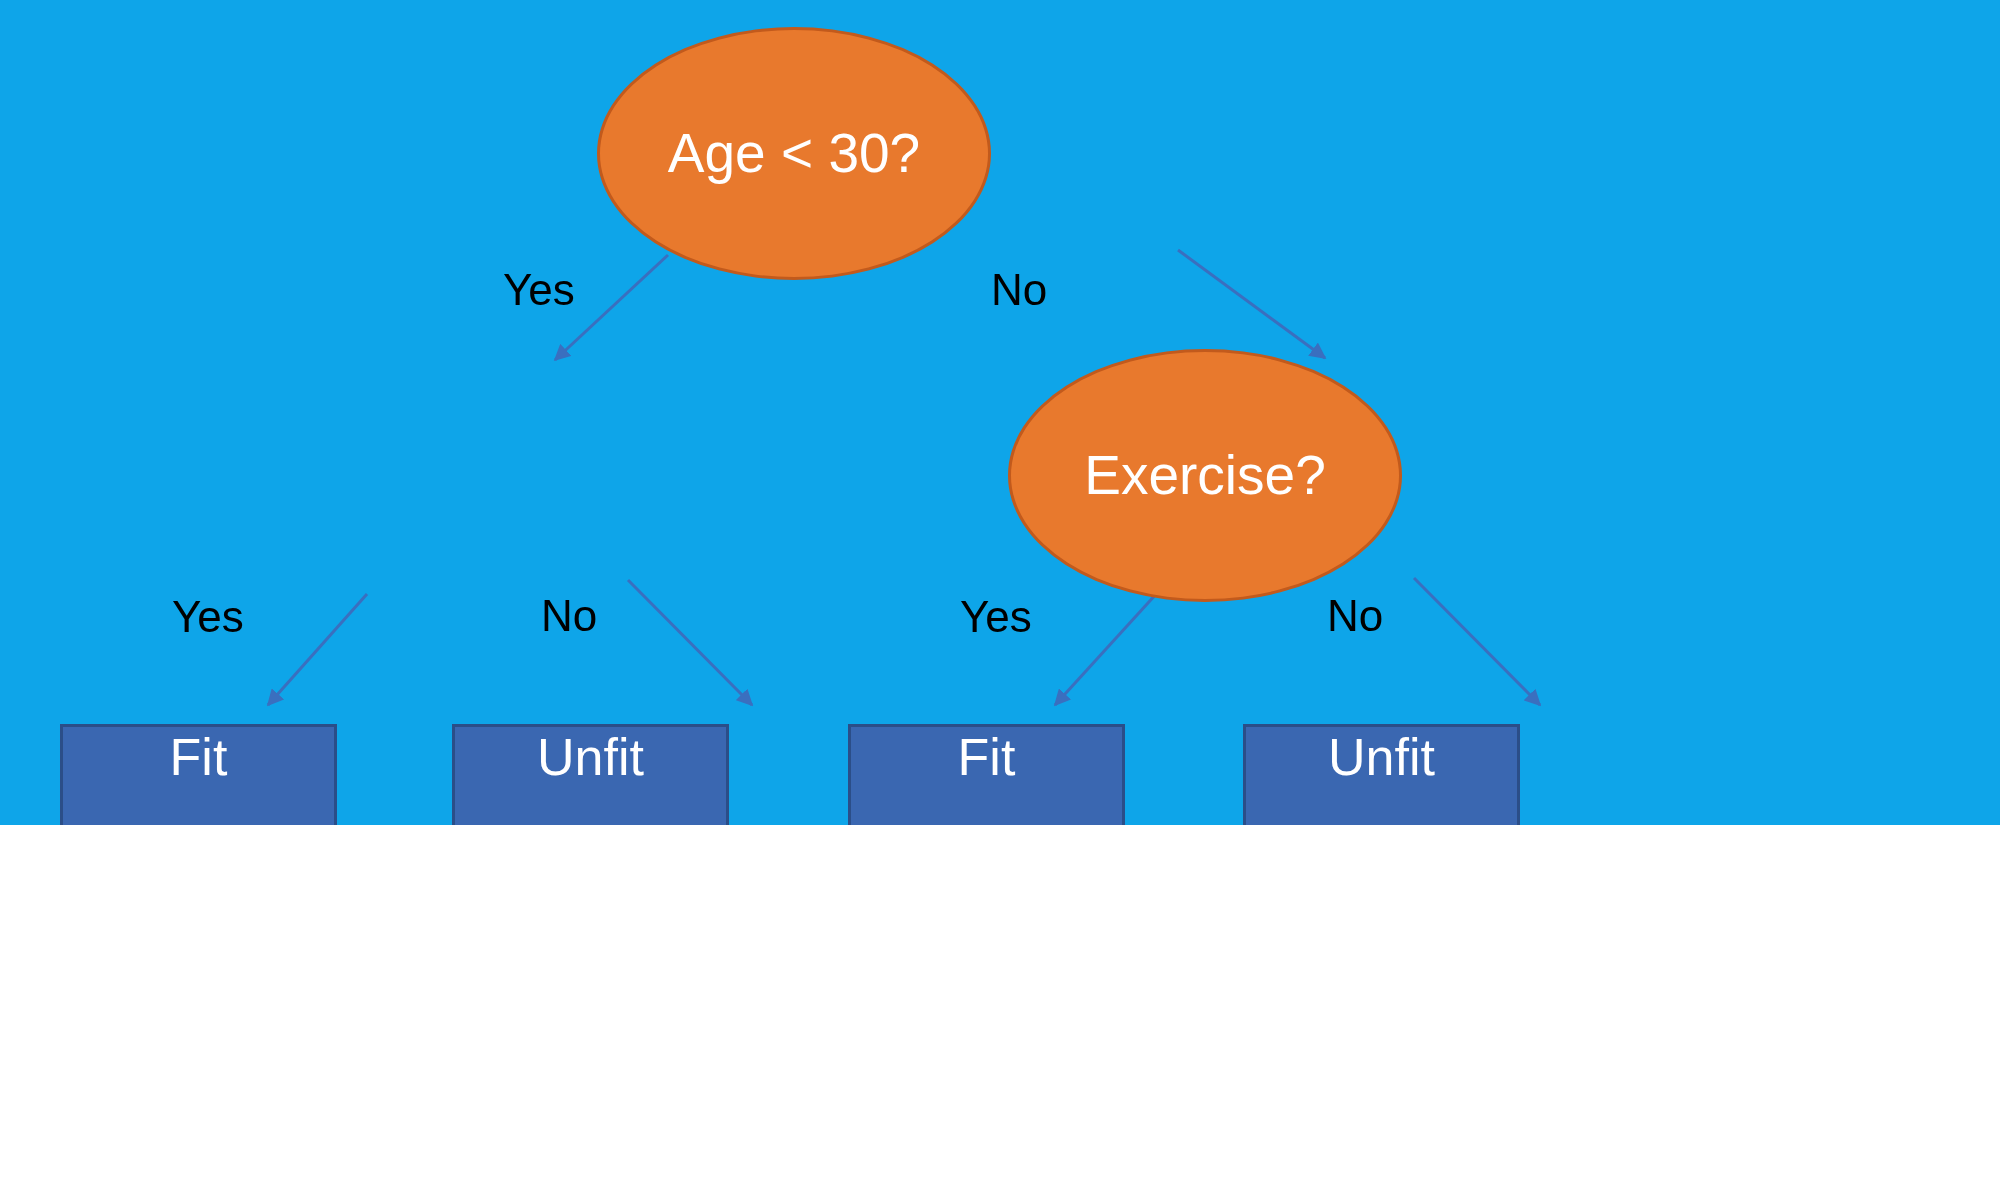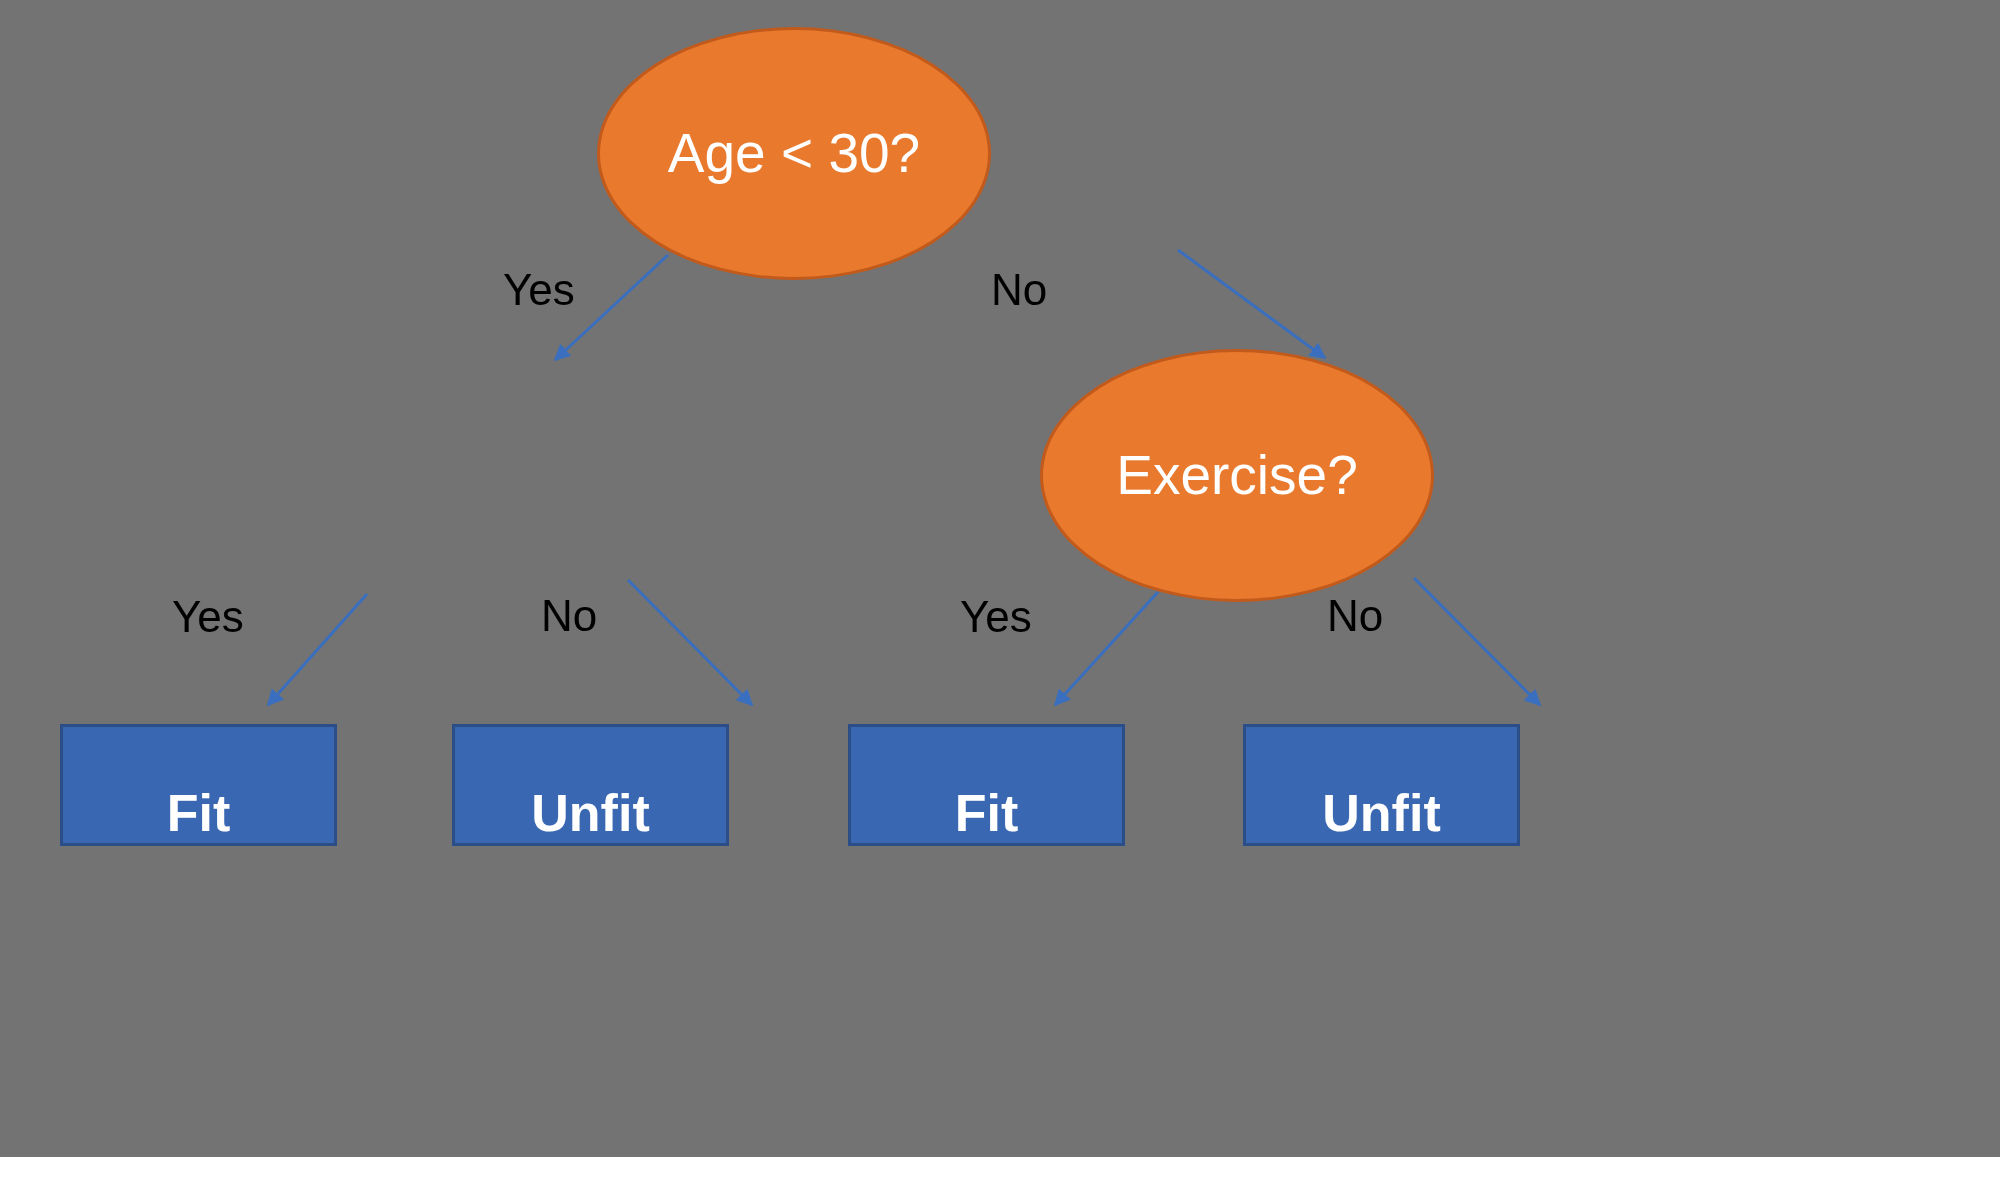--- a/index.html
+++ b/index.html
@@ -6,22 +6,22 @@
     margin: 0;
     padding: 0;
     background: #ffffff;
   }
   body {
     font-family: "Liberation Sans", sans-serif;
   }
   #canvas {
     position: relative;
     width: 2000px;
-    height: 1157px;
-    background: #737373;
+    height: 825px;
+    background: #0ea5e9;
     overflow: hidden;
   }
   #edge-layer {
     position: absolute;
     left: 0;
     top: 0;
     width: 2000px;
     height: 1177px;
   }
 
@@ -48,44 +48,43 @@
     font-size: 55px;
   }
   #node-eat {
     left: 194px;
     top: 351px;
     width: 400px;
     height: 253px;
     font-size: 55px;
   }
   #node-exercise {
-    left: 1040px;
+    left: 1008px;
     top: 349px;
     width: 394px;
     height: 253px;
     font-size: 55px;
   }
   .node-ellipse .node-text {
     padding: 0 26px;
     white-space: pre-line;
   }
 
   
   .leaf-box {
     position: absolute;
     display: flex;
-    align-items: flex-end;
+    align-items: flex-start;
     justify-content: center;
     box-sizing: border-box;
     background: #3A67B1;
     border: 3px solid #2B4E88;
     color: #ffffff;
     font-size: 52px;
     z-index: 3;
-    font-weight: bold;
   }
   #leaf-1 { left: 60px;   top: 724px; width: 277px; height: 122px; }
   #leaf-2 { left: 452px;  top: 724px; width: 277px; height: 122px; }
   #leaf-3 { left: 848px;  top: 724px; width: 277px; height: 122px; }
   #leaf-4 { left: 1243px; top: 724px; width: 277px; height: 122px; }
 
   
   .edge-label {
     position: absolute;
     color: #000000;

